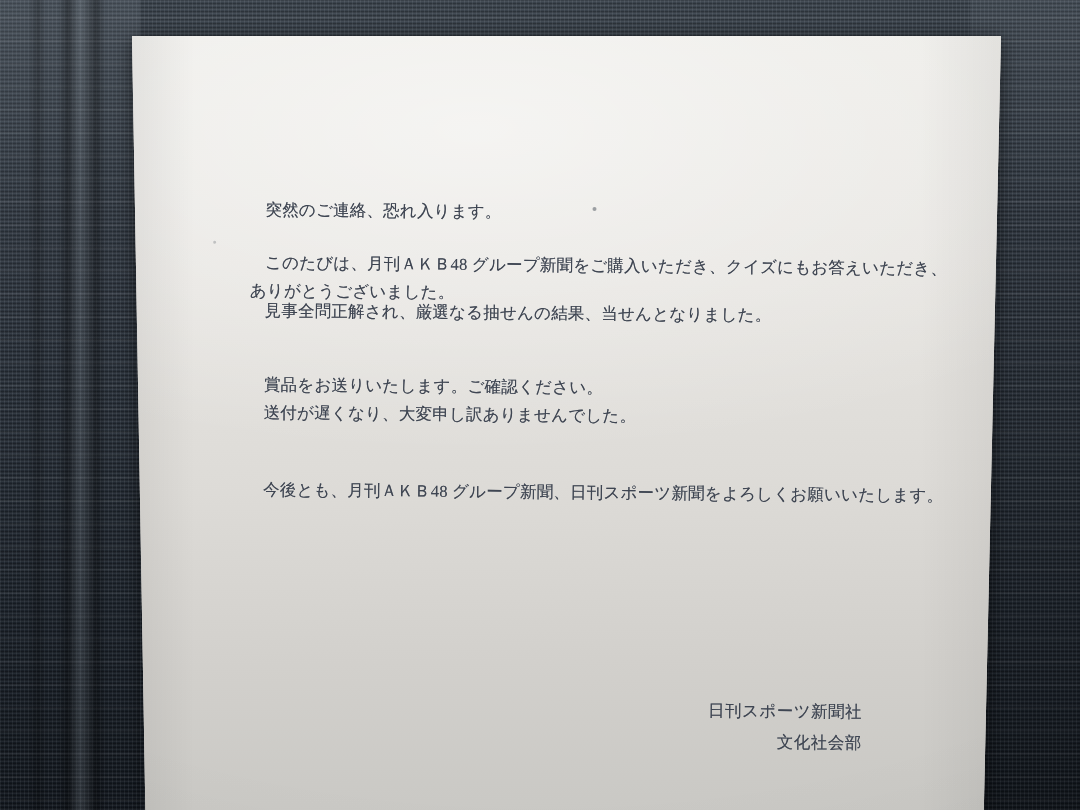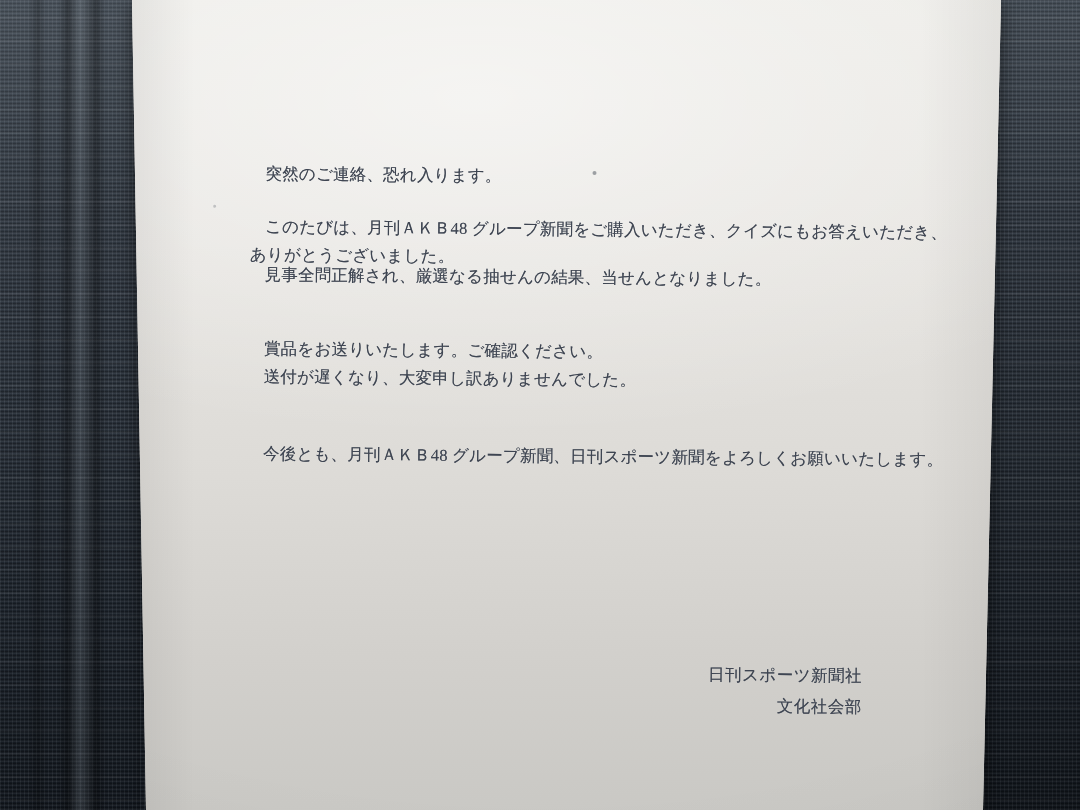--- a/index.html
+++ b/index.html
@@ -31,20 +31,21 @@
     position:absolute;inset:0;
     filter:drop-shadow(0 3px 9px rgba(0,0,0,0.55));
   }
   .paper{
     position:absolute;inset:0;
     clip-path:polygon(132px 0px, 1001px 0px, 983px 810px, 146px 810px);
     background-image:
       radial-gradient(120% 70% at 44% 12%, rgba(255,255,255,0.50), rgba(255,255,255,0) 60%),
       linear-gradient(179deg,#edece8 0%,#e7e5e1 30%,#dddbd7 58%,#d2d0cc 80%,#c9c8c4 100%);
     background-color:#dcdad6;
+    margin-top:36px;
   }
   .paper-vignette{
     position:absolute;inset:0;
     background-image:
       linear-gradient(90deg, rgba(0,0,0,0.06) 134px, rgba(0,0,0,0) 195px),
       linear-gradient(270deg, rgba(0,0,0,0.05) 85px, rgba(0,0,0,0) 160px),
       radial-gradient(140% 115% at 50% 35%, rgba(0,0,0,0) 55%, rgba(0,0,0,0.05) 84%, rgba(0,0,0,0.10) 100%);
   }
   .text-layer{
     position:absolute;inset:0;

